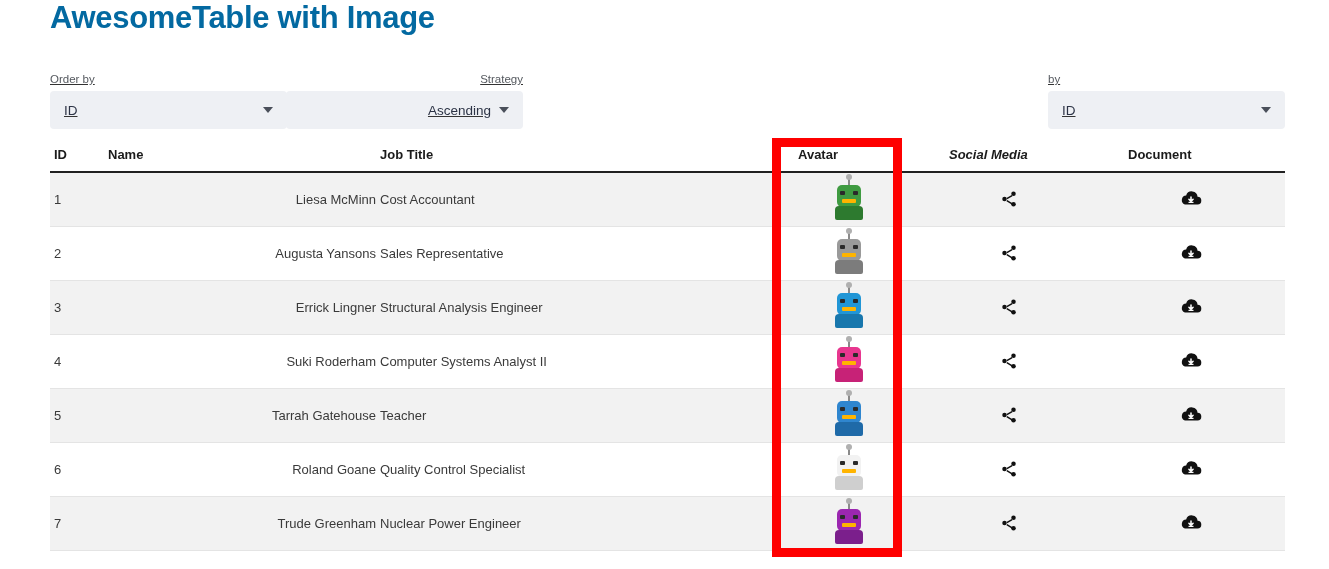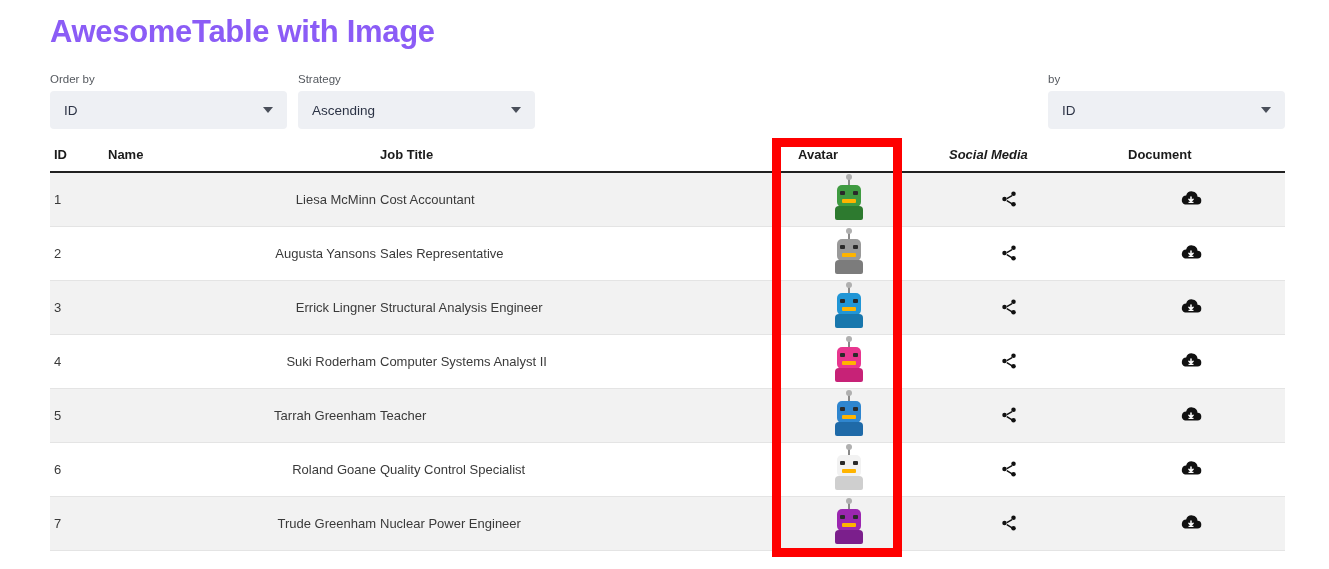--- a/index.html
+++ b/index.html
@@ -13,37 +13,37 @@
     overflow: hidden;
     position: relative;
   }
 
   .page { position: relative; width: 1329px; height: 569px; }
 
   
   .page-title {
     position: absolute;
     left: 50px;
-    top: 14px;
+    top: 0;
     font-size: 31px;
     font-weight: bold;
-    color: #8b5cf6;
+    color: #0369a1;
     letter-spacing: -0.3px;
     white-space: nowrap;
   }
 
   
   .controls {
     position: absolute;
     left: 50px;
     top: 72px;
     width: 1235px;
     height: 62px;
   }
-  .field { position: absolute; top: 0; }
+  .field { position: absolute; top: 0; text-decoration: underline; }
   .field-label {
     font-size: 11.5px;
     color: #55595f;
     line-height: 14px;
     margin-bottom: 5px;
     white-space: nowrap;
   }
   .control-box {
     background: #eef0f4;
     border: none;
@@ -73,21 +73,21 @@
     height: 38px;
     width: 100%;
     padding: 0 14px;
     font-size: 13.5px;
     color: #2c3345;
     font-family: "Liberation Sans", sans-serif;
     outline: none;
   }
 
   #f-orderby { left: 0;    width: 237px; }
-  #f-strategy{ left: 248px; width: 237px; }
+  #f-strategy{ left: 236px; width: 237px; text-align: right; }
   #f-search  { left: 501px; width: 484px; }
   #f-by      { left: 998px; width: 237px; }
 
   
   .table-wrap {
     position: absolute;
     left: 50px;
     top: 147px;
     width: 1235px;
   }
@@ -388,21 +388,21 @@
                 <svg class="icon-cloud" viewBox="0 0 24 20" fill="#111">
   <path d="M19.3 7.6A6.5 6.5 0 0 0 6.6 6.1 5.1 5.1 0 0 0 5.2 16h14a4.2 4.2 0 0 0 .1-8.4z"></path>
   <path d="M12 7.8l0 4.2M12 12.6l-2.3-2.3M12 12.6l2.3-2.3" stroke="#fff" stroke-width="1.7" fill="none" stroke-linecap="round"></path>
   <rect x="9.2" y="13.0" width="5.6" height="1.5" fill="#fff" rx="0.4"></rect>
 </svg>
               </span>
             </td>
           </tr>
           <tr>
             <td class="c-id">5</td>
-            <td class="c-name">Tarrah Greenham</td>
+            <td class="c-name">Tarrah Gatehouse</td>
             <td class="c-job">Teacher</td>
             <td class="c-avatar">
               <span class="cell-inner">
                 <span class="avatar">
       <span class="rb-antenna"></span>
       <span class="rb-head" style="background:#2f86cf"></span>
       <span class="rb-eyes">
                     <i></i>
                     <i></i>
                   </span>

